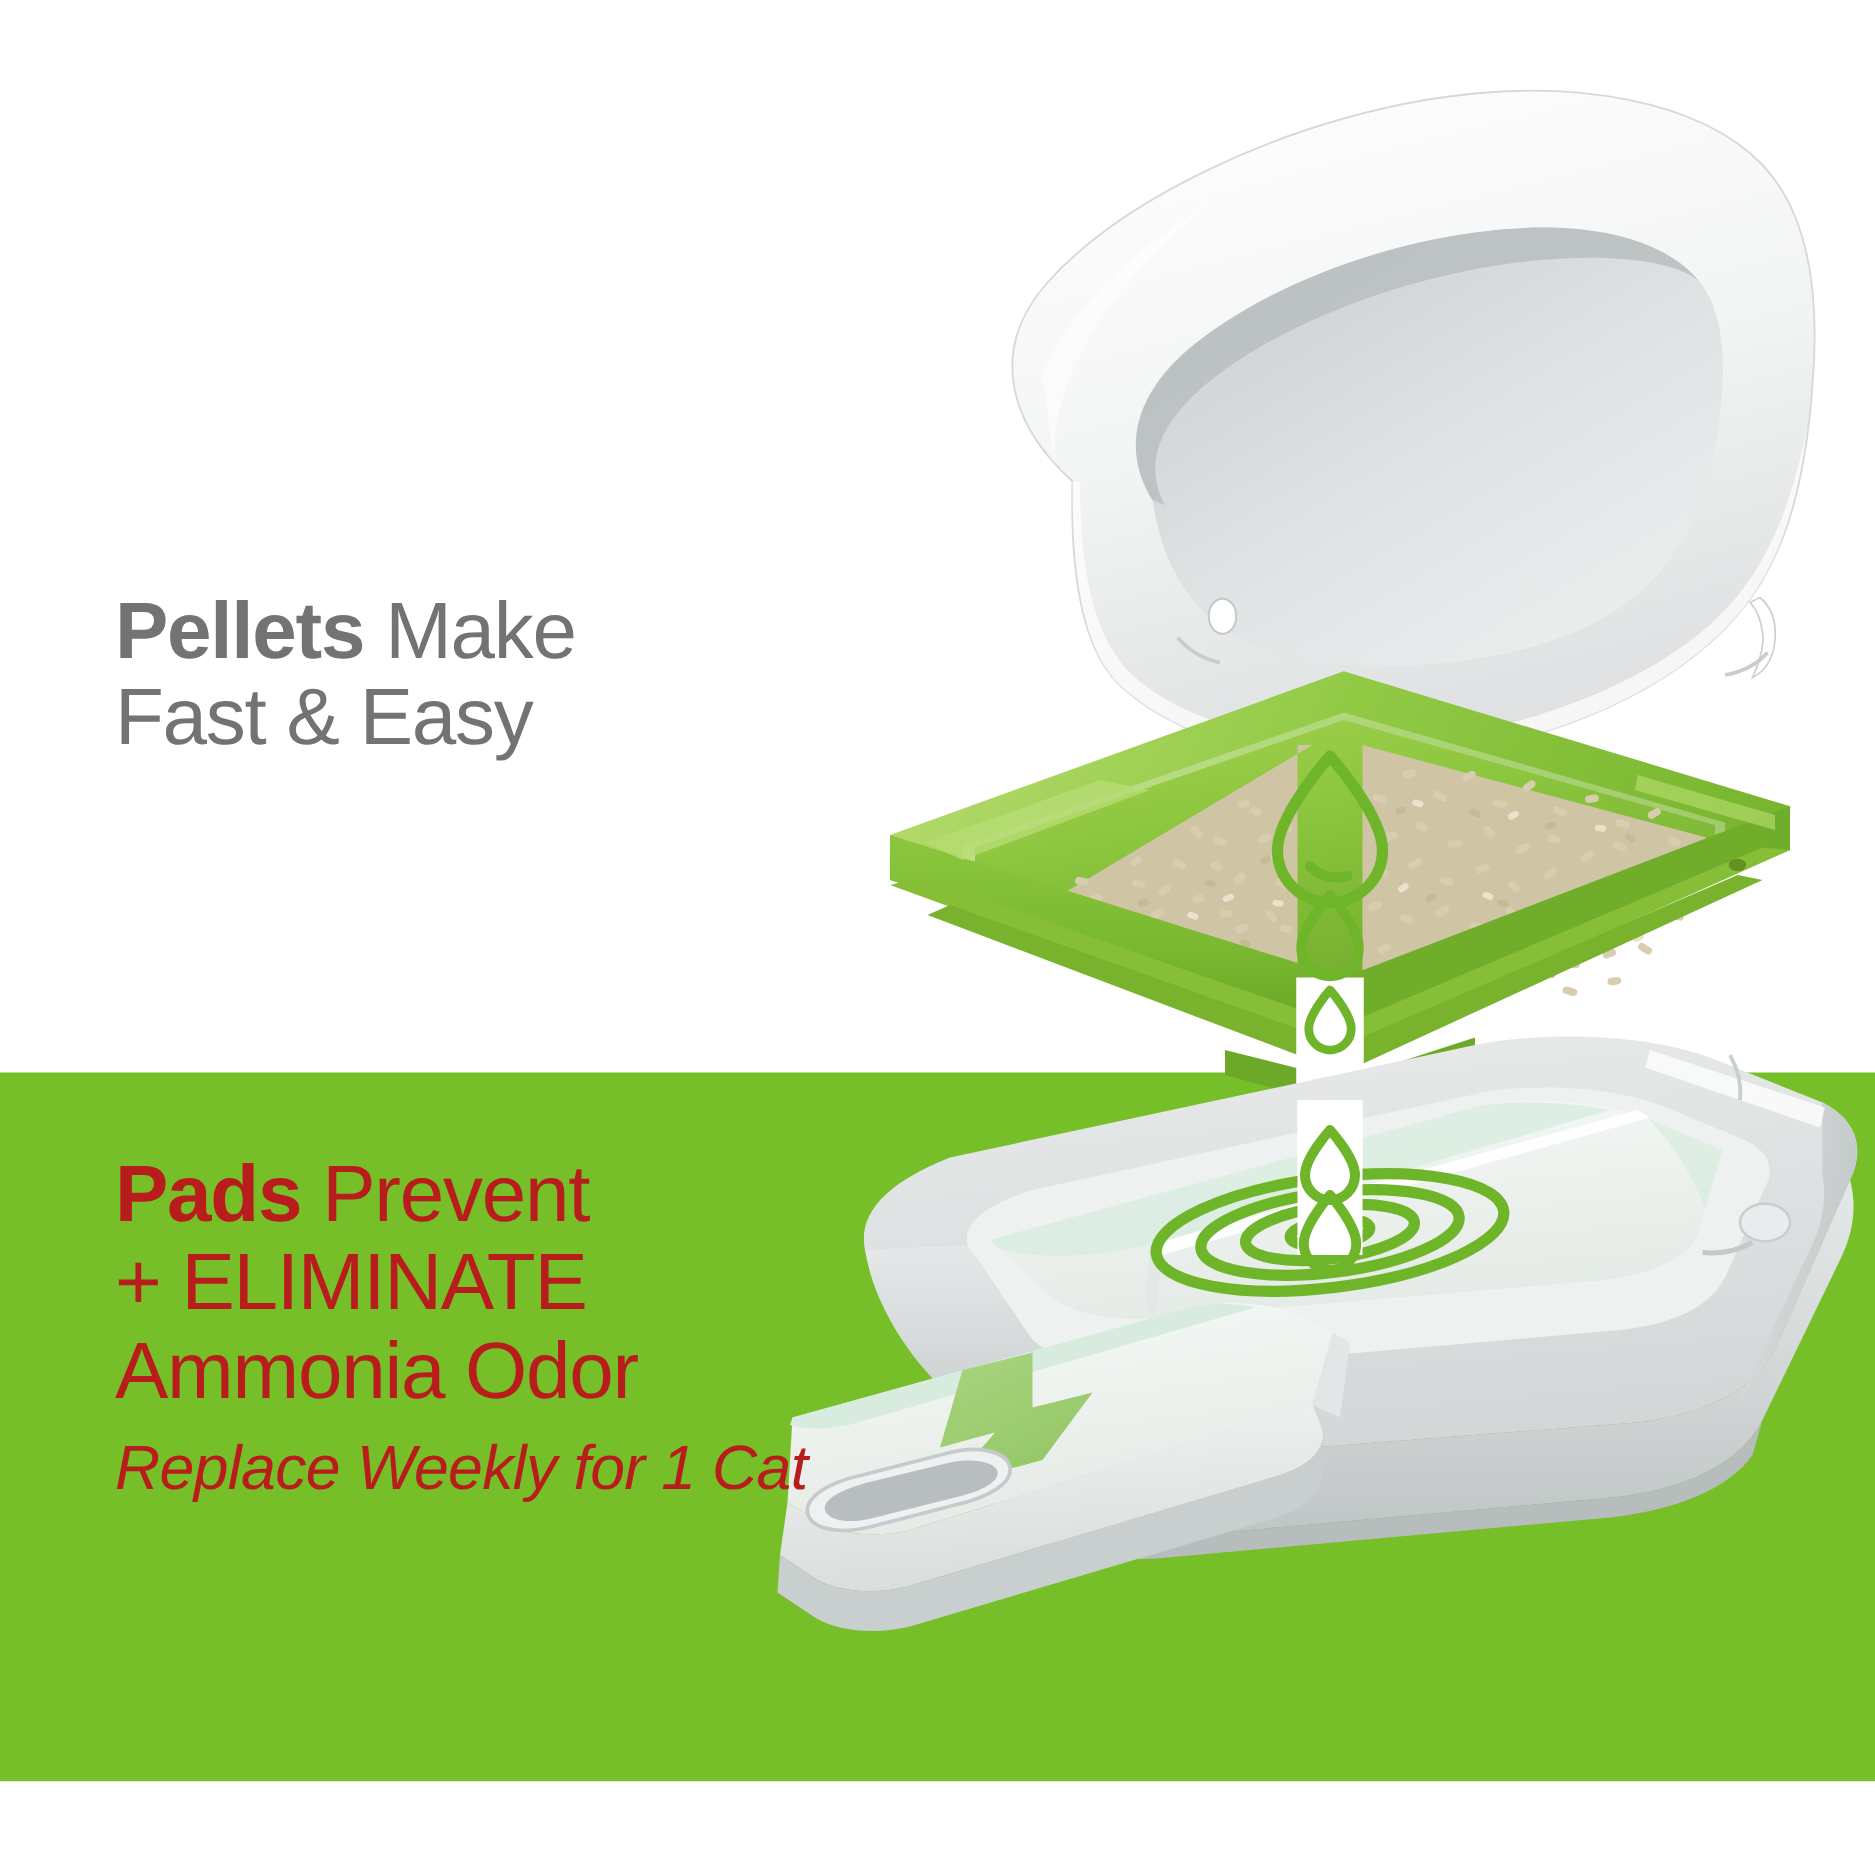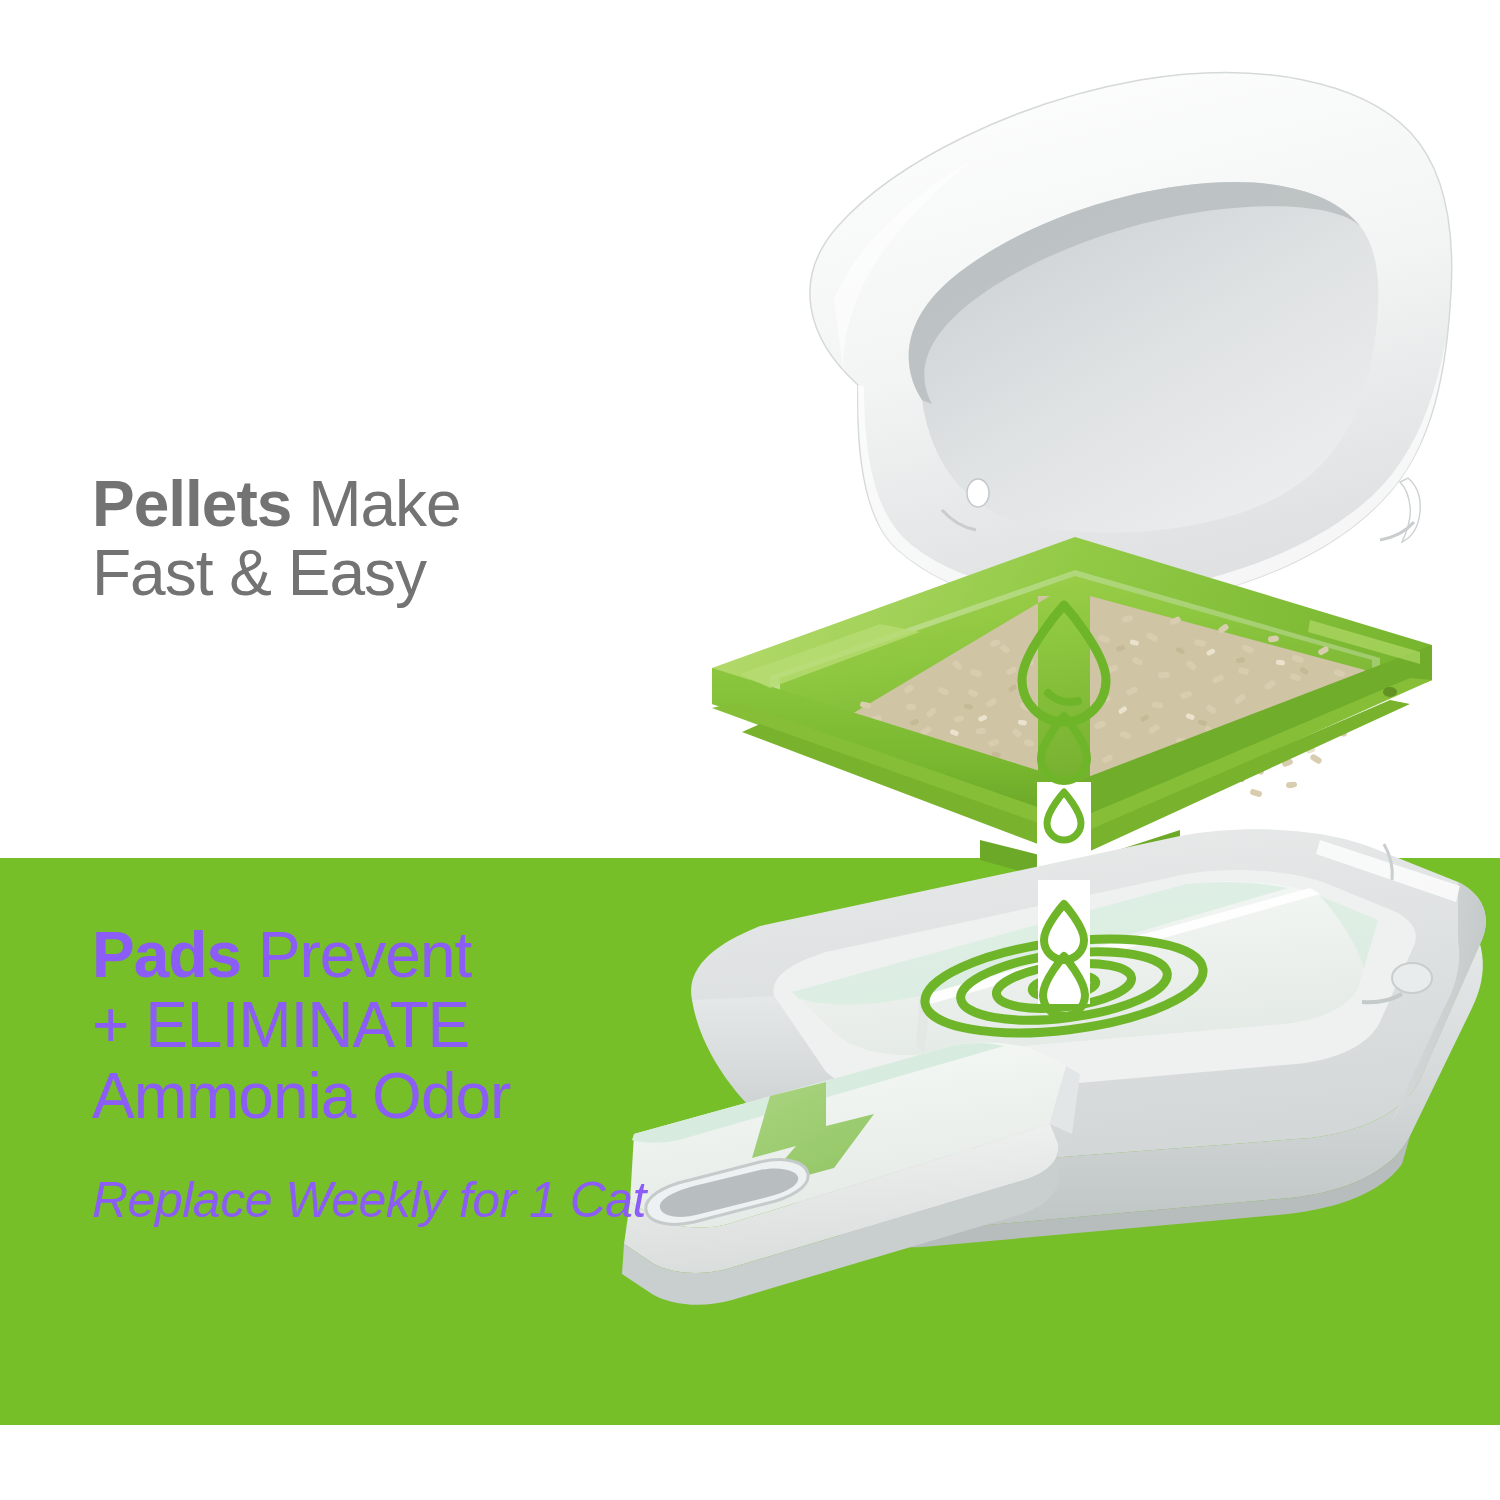--- a/index.html
+++ b/index.html
@@ -70,23 +70,23 @@
   .sub-line {
     margin-top: 26px;
     color: #54575a;
     font-size: 50px;
     font-style: italic;
     font-weight: 400;
     letter-spacing: -0.5px;
   }
 
   .block-bottom .feat-line,
-  .block-bottom .sub-line { color: #8b5cf6; }
+  .block-bottom .sub-line { color: #b91c1c; }
   .block-bottom .feat-line { font-size: 64px; line-height: 1.1; }
-  .block-bottom .sub-line { font-size: 50px; margin-top: 40px; }
+  .block-bottom .sub-line { font-size: 50px; margin-top: 14px; }
 
   
   .product {
     position: absolute;
     left: 620px;
     top: 40px;
     width: 880px;
     height: 1270px;
   }
   .product svg { display: block; width: 100%; height: 100%; }

